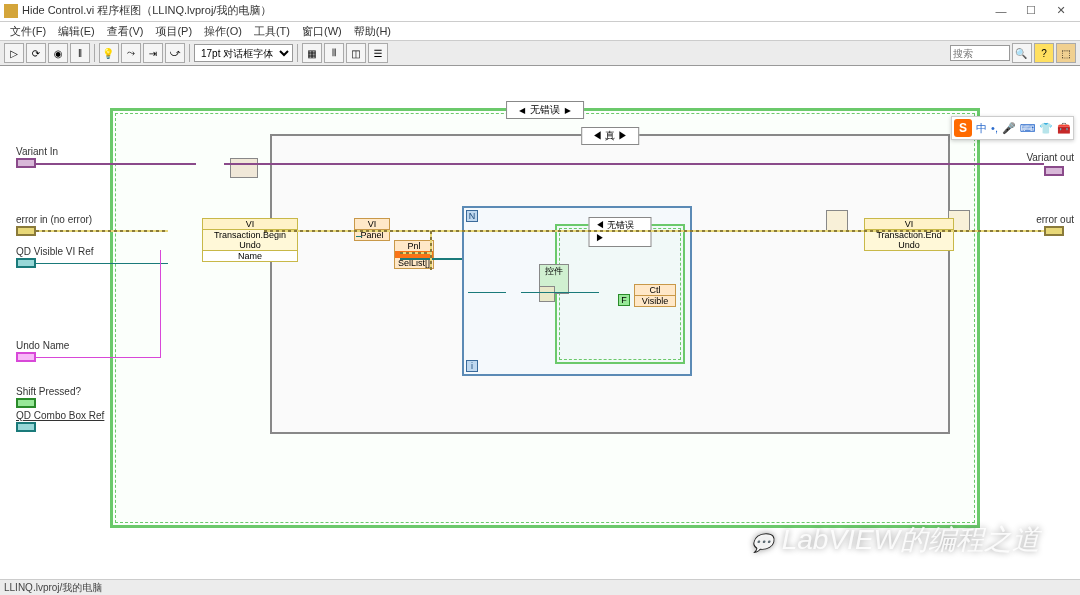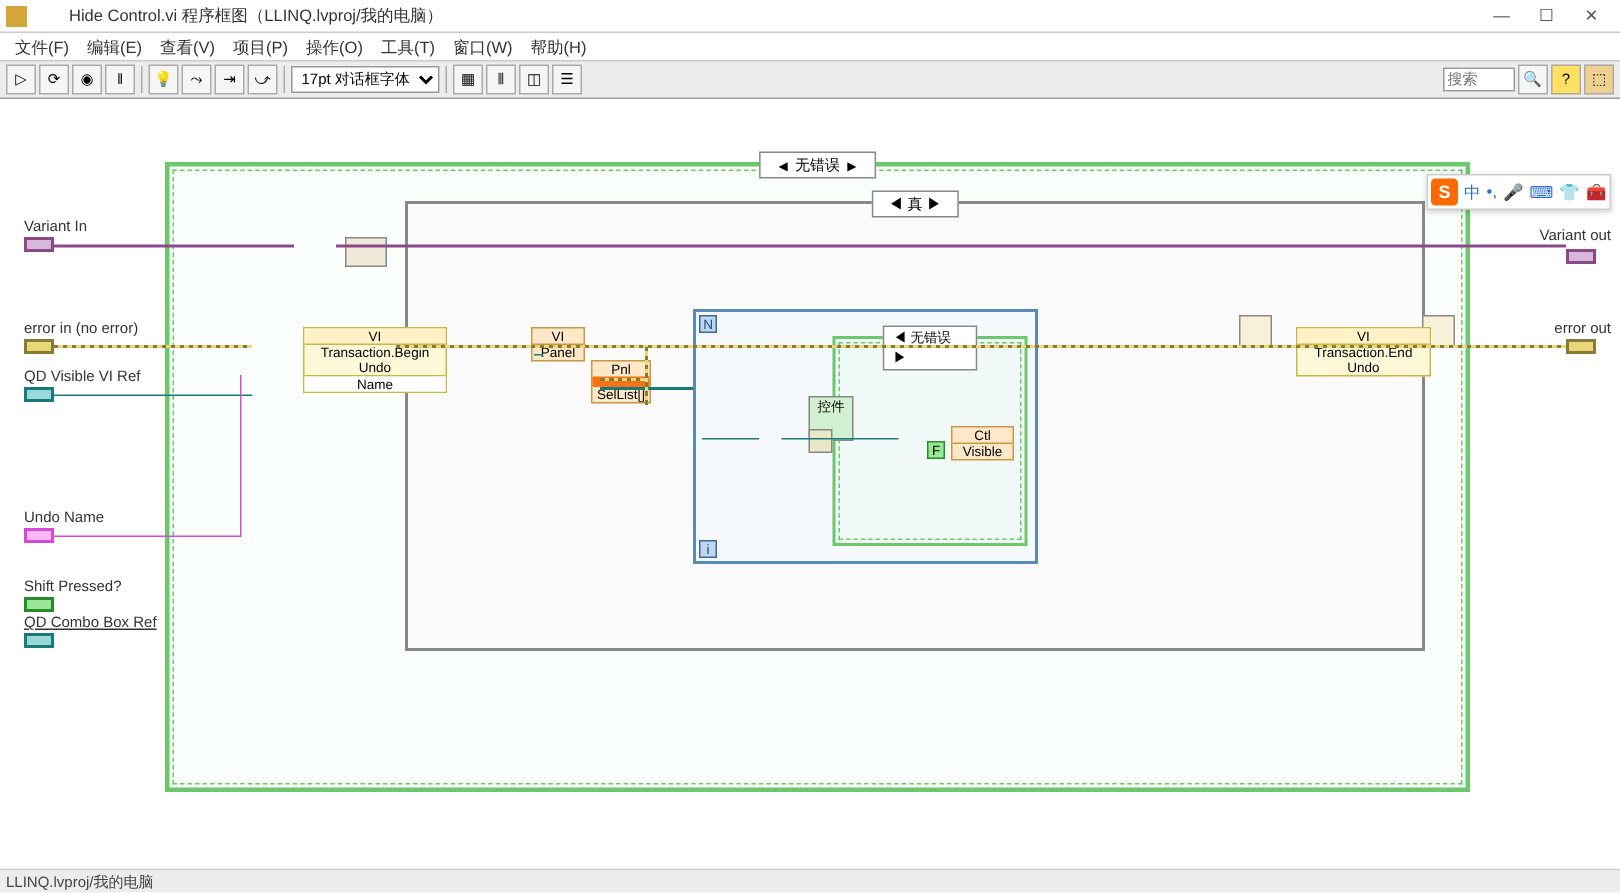--- a/index.html
+++ b/index.html
@@ -1,29 +1,29 @@
 <!DOCTYPE html>
 <html><head>
 <meta charset="utf-8">
 <style>
   * { box-sizing: border-box; margin: 0; padding: 0; }
   body { font-family: "Microsoft YaHei", Tahoma, sans-serif; font-size: 11px; background: #fff; width: 1080px; height: 595px; overflow: hidden; position: relative; }
-  .titlebar { height: 22px; background: #fff; border-bottom: 1px solid #ccc; display: flex; align-items: center; padding: 0 4px; gap: 24px; }
+  .titlebar { height: 22px; background: #fff; border-bottom: 1px solid #ccc; display: flex; align-items: center; padding: 0 4px; }
   .titlebar-icon { width: 14px; height: 14px; background: #d4a53a; margin-right: 4px; }
   .titlebar-text { flex: 1; font-size: 11px; color: #333; }
   .win-controls { display: flex; gap: 0; }
   .win-btn { width: 30px; height: 20px; display: flex; align-items: center; justify-content: center; font-size: 11px; color: #555; cursor: pointer; }
   .menubar { height: 18px; background: #fff; display: flex; align-items: center; padding: 0 4px; font-size: 11px; color: #333; }
   .menu-item { padding: 2px 6px; cursor: pointer; }
   .toolbar { height: 26px; background: #ececec; border-top: 1px solid #ccc; border-bottom: 1px solid #999; display: flex; align-items: center; padding: 0 4px; gap: 2px; }
   .tb-btn { width: 20px; height: 20px; border: 1px solid #aaa; background: #f5f5f5; display: flex; align-items: center; justify-content: center; font-size: 10px; cursor: pointer; }
   .tb-sep { width: 1px; height: 18px; background: #aaa; margin: 0 2px; }
   .font-select { height: 18px; font-size: 10px; border: 1px solid #999; background: #fff; padding: 0 2px; }
   .search-box { margin-left: auto; display: flex; align-items: center; gap: 2px; }
-  .search-input { width: 48px; height: 16px; border: 1px solid #999; font-size: 10px; padding: 0 2px; }
+  .search-input { width: 60px; height: 16px; border: 1px solid #999; font-size: 10px; padding: 0 2px; }
   .canvas { position: relative; width: 100%; height: 513px; background: #fff; overflow: hidden; }
   .statusbar { height: 16px; background: #ececec; border-top: 1px solid #ccc; font-size: 10px; color: #444; padding: 0 4px; display: flex; align-items: center; }
   
   
   .case-outer { position: absolute; left: 110px; top: 42px; width: 870px; height: 420px; border: 3px solid #6bc96b; background: rgba(180, 255, 180, 0.05); }
   .case-outer::before { content: ""; position: absolute; inset: 2px; border: 1px dashed #6bc96b; }
   .case-label { position: absolute; top: -10px; left: 50%; transform: translateX(-50%); background: #fff; border: 1px solid #888; padding: 1px 10px; font-size: 10px; }
   .case-label .arrow { font-size: 8px; padding: 0 2px; cursor: pointer; }
   .case-inner { position: absolute; left: 270px; top: 68px; width: 680px; height: 300px; border: 2px solid #888; background: #fafafa; }
   .case-inner-label { position: absolute; top: -9px; left: 50%; transform: translateX(-50%); background: #fff; border: 1px solid #888; padding: 1px 10px; font-size: 10px; }
@@ -225,17 +225,20 @@
   <div class="ime-bar">
     <div class="ime-icon">S</div>
     <span class="ime-item">中</span>
     <span class="ime-item">•,</span>
     <span class="ime-item">🎤</span>
     <span class="ime-item">⌨</span>
     <span class="ime-item">👕</span>
     <span class="ime-item">🧰</span>
   </div>
 
+  <div class="watermark">
+    <span style="font-size:18px;">💬</span> <span>LabVIEW的编程之道</span>
+  </div>
 </div>
 
 <div class="statusbar">
   <span>LLINQ.lvproj/我的电脑</span>
 </div>
 
 </body></html>

